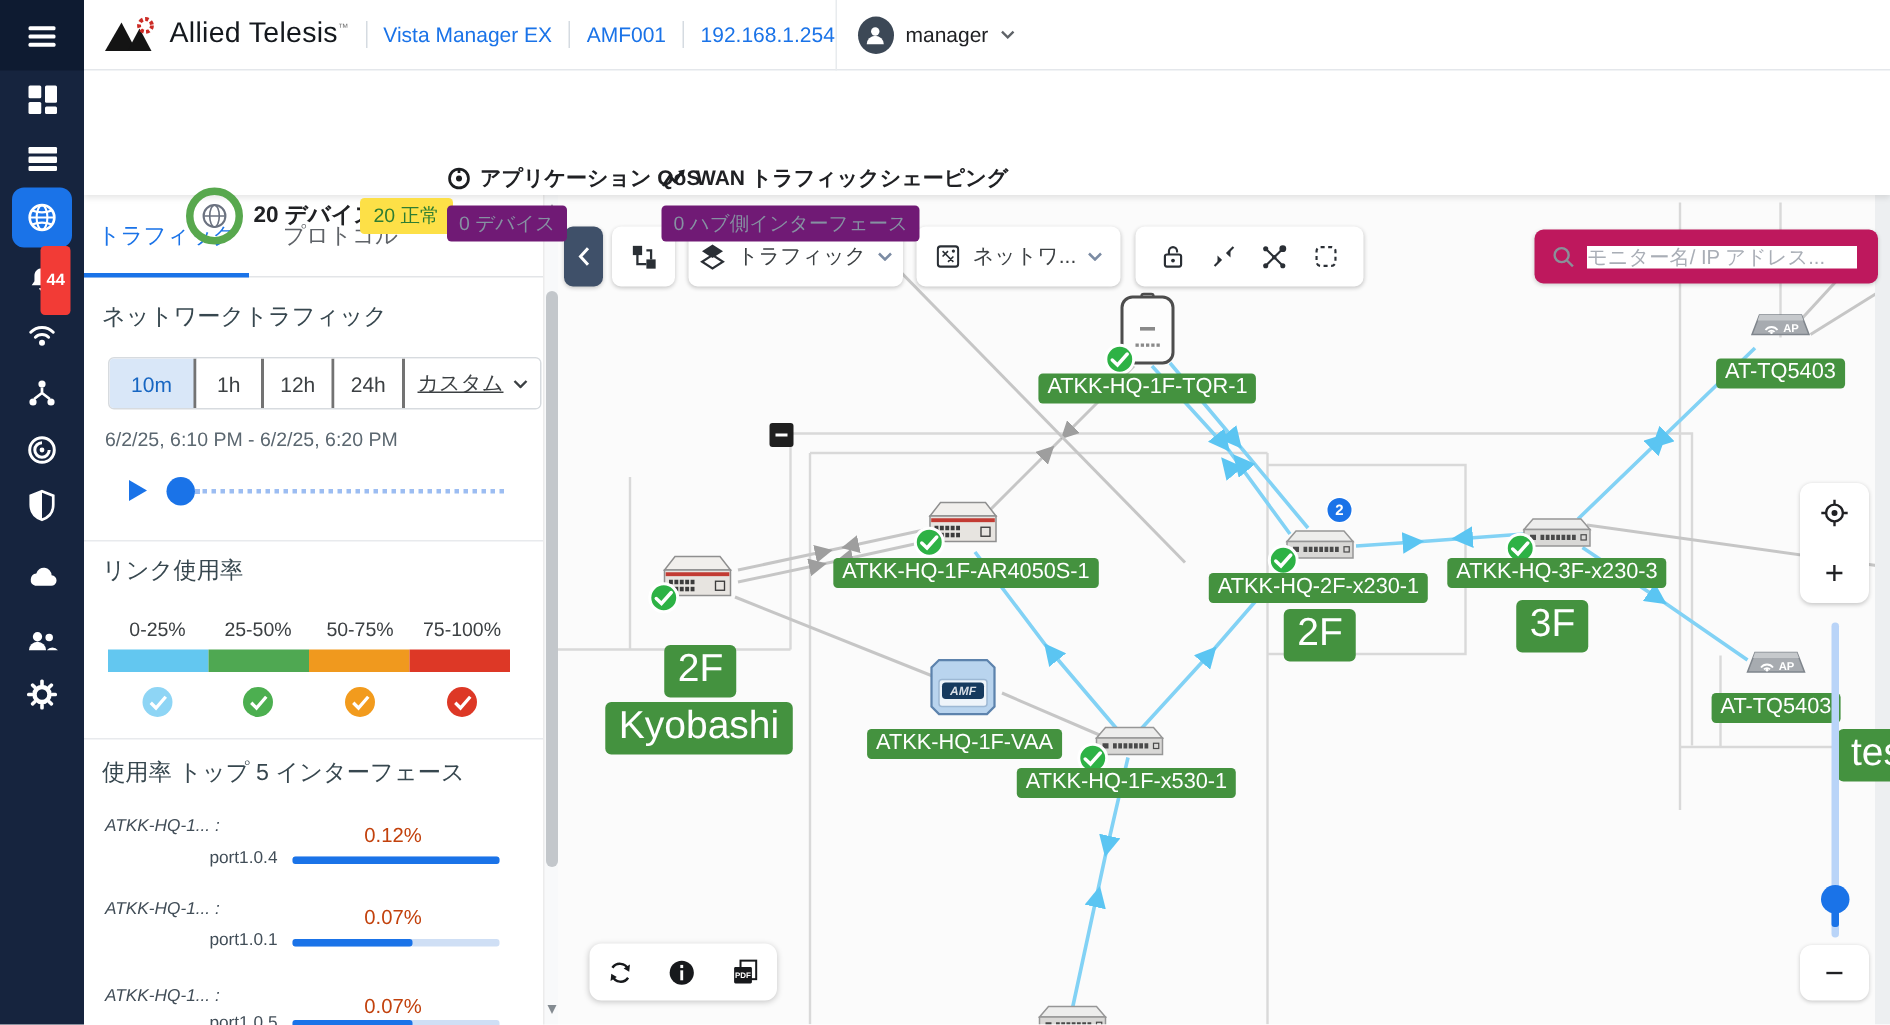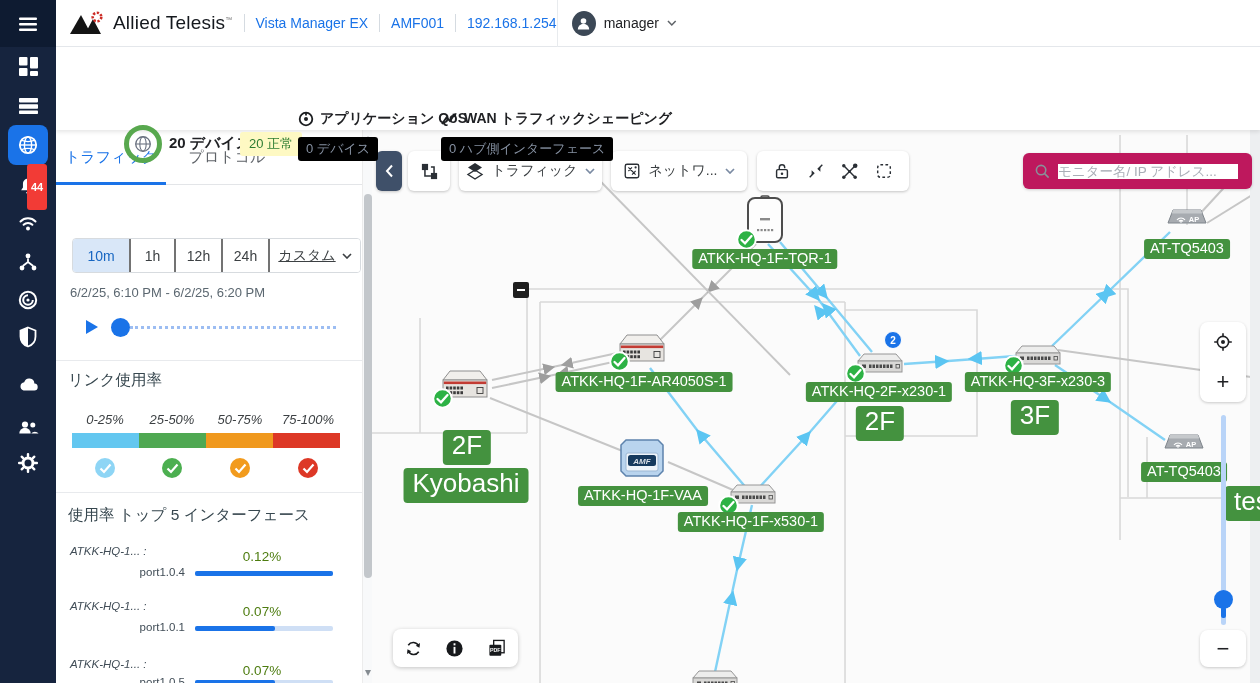--- a/index.html
+++ b/index.html
@@ -30,48 +30,48 @@
   #hdr-user { width:120px; height:47px; border-left:1px solid #e8ebee; display:flex; align-items:center; padding-left:14px; gap:8px; cursor:pointer; }
   .avatar { width:25px; height:25px; border-radius:50%; background:#3c4856; display:flex; align-items:center; justify-content:center; }
   .user-name { font-size:14px; color:#202124; }
 
   
   #summary { position:absolute; left:56px; top:47px; width:1204px; height:83px; background:#fff;
     box-shadow:0 2px 4px rgba(0,0,0,.10); z-index:10; }
   .ring { position:absolute; left:68px; top:78px; width:38px; height:38px; border:5px solid #58a84e; border-radius:50%;
     display:flex; align-items:center; justify-content:center; }
   .sum-count { position:absolute; left:113px; top:87px; font-size:15px; font-weight:bold; color:#202124; }
-  .badge-ok { position:absolute; left:184px; top:85px; background:#fef9c3; color:#2e7d32; font-size:13px; padding:3px 9px; border-radius:3px; }
+  .badge-ok { position:absolute; left:184px; top:85px; background:#fde047; color:#2e7d32; font-size:13px; padding:3px 9px; border-radius:3px; }
   .sum-title { position:absolute; font-size:14px; font-weight:bold; color:#202124; display:flex; align-items:center; gap:6px; }
-  .badge-gray { position:absolute; background:#000000; color:#8691a2; font-size:13px; padding:3px 8px; border-radius:3px; }
+  .badge-gray { position:absolute; background:#701a75; color:#8691a2; font-size:13px; padding:3px 8px; border-radius:3px; }
 
   
   #panel { position:absolute; left:56px; top:130px; width:316px; height:553px; background:#fff; z-index:6; }
   .tab { position:absolute; top:0; height:55px; display:flex; align-items:center; justify-content:center; font-size:15px; cursor:pointer; }
   #tab-row-border { position:absolute; left:0; top:54px; width:316px; height:1px; background:#e3e5e8; }
   .tab-active-bar { position:absolute; left:0; top:52px; width:110px; height:3px; background:#1a73e8; }
   .p-title { position:absolute; left:12px; font-size:15.5px; color:#37474f; font-weight:500; }
   .range-group { position:absolute; left:16px; top:108px; height:35px; display:flex; border:1px solid #d7dbdf; border-radius:4px; overflow:hidden; }
   .range-btn { height:100%; display:flex; align-items:center; justify-content:center; font-size:14px; color:#3c4043;
     border-right:2px solid #737373; background:#fff; cursor:pointer; gap:6px; }
   .range-btn:last-child { border-right:none;text-decoration:underline; }
   .range-active { background:#d9e7f8; color:#1766c2; font-weight:500; }
   .date-range { position:absolute; left:14px; top:155px; font-size:13px; color:#5b6770; }
   .play-tri { position:absolute; left:30px; top:190px; width:0; height:0; border-left:12px solid #1a73e8;
     border-top:7px solid transparent; border-bottom:7px solid transparent; cursor:pointer; }
   .slider-track { position:absolute; left:74px; top:196px; width:206px; border-top:3px dotted #9cbdf2; }
   .slider-knob { position:absolute; left:55px; top:188px; width:19px; height:19px; background:#1a73e8; border-radius:50%; cursor:pointer; }
   .divider { position:absolute; left:0; width:316px; height:1px; background:#e8eaed; }
-  .legend-label { position:absolute; top:282px; transform:translateX(-50%); font-size:13px; color:#3c4043;font-style:italic; }
+  .legend-label { position:absolute; top:282px; transform:translateX(-50%); font-size:13px; color:#3c4043; }
   .seg { position:absolute; top:303px; height:15px; width:67px; }
   .chk-circle { position:absolute; top:328px; width:20px; height:20px; border-radius:50%; transform:translateX(-50%);
     display:flex; align-items:center; justify-content:center; cursor:pointer; }
   .if-dev { position:absolute; left:14px; font-size:11.5px; color:#414d57;font-style:italic; }
   .if-port { position:absolute; left:14px; width:115px; text-align:right; font-size:11.5px; color:#414d57; }
-  .if-val { position:absolute; left:206px; transform:translateX(-50%); font-size:13.5px; color:#4d7c0f; }
+  .if-val { position:absolute; left:206px; transform:translateX(-50%); font-size:13.5px; color:#c2410c; }
   .if-bar { position:absolute; left:139px; width:138px; height:5px; background:#cfdff5; border-radius:2px; }
   .if-fill { height:100%; background:#1a73e8; border-radius:2px; }
   #panel-scroll { position:absolute; right:0; top:0; width:10px; height:553px; background:#f8f9fa; border-left:1px solid #ececec; }
   #panel-scroll .thumb { position:absolute; left:1px; top:64px; width:8px; height:384px; background:#c3c7cb; border-radius:4px; }
   .scroll-arrow { position:absolute; left:2px; width:0; height:0; }
 
   
   #map { position:absolute; left:372px; top:130px; width:888px; height:553px; background:#fbfbfb; overflow:hidden; z-index:5; }
   #map svg.canvas { position:absolute; left:0; top:0; z-index:1; }
   .gutter { position:absolute; right:0; top:0; width:10px; height:553px; background:#edeff1; z-index:2; }
@@ -259,20 +259,21 @@
   </div>
   <span class="badge-gray" style="left:385px;top:90px">0 ハブ側インターフェース</span>
 </div>
 
 <div id="panel">
   <div class="tab" style="left:0;width:110px;color:#1a73e8;font-weight:500">トラフィック</div>
   <div class="tab" style="left:126px;width:90px;color:#5f6368">プロトコル</div>
   <div id="tab-row-border"></div>
   <div class="tab-active-bar"></div>
 
+  <div class="p-title" style="top:71px">ネットワークトラフィック</div>
 
   <div class="range-group">
     <div class="range-btn range-active" style="width:58px">10m</div>
     <div class="range-btn" style="width:45px">1h</div>
     <div class="range-btn" style="width:47px">12h</div>
     <div class="range-btn" style="width:47px">24h</div>
     <div class="range-btn" style="width:90px">
       <span>カスタム</span>
       <svg width="10" height="6" viewBox="0 0 10 6">
           <polyline points="1,1 5,5 9,1" fill="none" stroke="#3c4043" stroke-width="1.6"></polyline>

